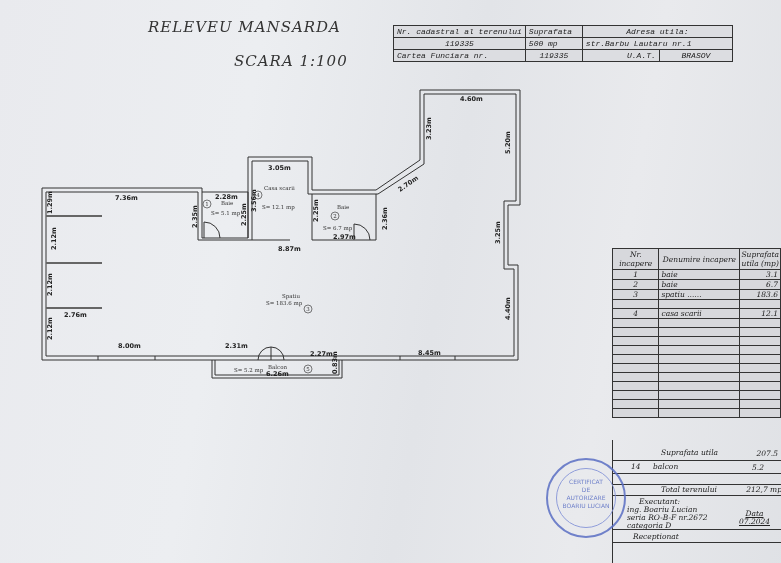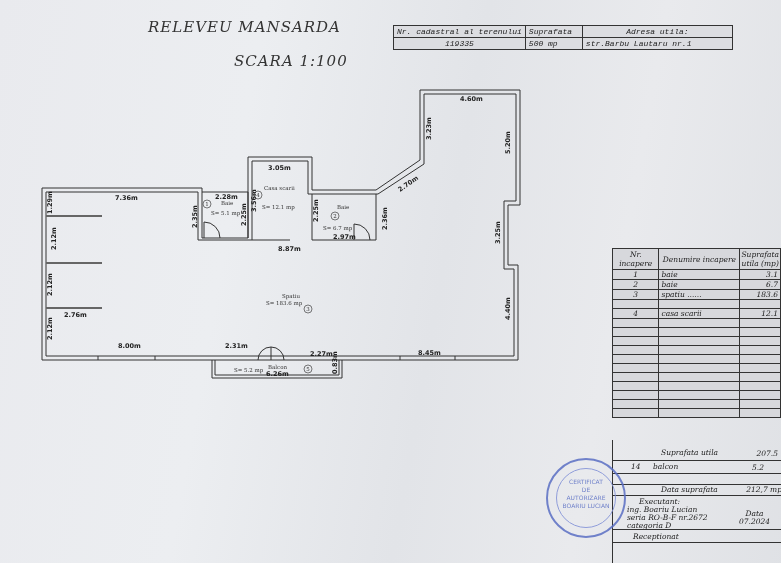--- a/index.html
+++ b/index.html
@@ -37,20 +37,26 @@
     <tbody>
         <tr>
       <td style="width:120px">Nr. cadastral al terenului</td>
       <td style="width:50px">Suprafata</td>
       <td colspan="2" style="text-align:center">Adresa utila:</td>
     </tr>
     <tr>
       <td style="text-align:center">119335</td>
       <td>500 mp</td>
       <td colspan="2">str.Barbu Lautaru nr.1</td>
+    </tr>
+    <tr>
+      <td>Cartea Funciara nr.</td>
+      <td style="text-align:center">119335</td>
+      <td style="text-align:right;width:70px">U.A.T.</td>
+      <td style="text-align:center">BRASOV</td>
     </tr>
   </tbody>
     </table>
 
   <svg class="plan" width="781" height="563">
     <g fill="none" stroke="#333" stroke-width="1">
 
       <path d="M42,188 L202,188 L202,238 L248,238 L248,157 L312,157 L312,190 L376,190 L420,160 L420,90 L520,90 L520,205 L508,205 L508,265 L518,265 L518,360 L42,360 Z"></path>
       <path d="M46,192 L198,192 L198,240 L252,240 L252,161 L308,161 L308,194 L378,194 L424,164 L424,94 L516,94 L516,201 L504,201 L504,269 L514,269 L514,356 L46,356 Z"></path>
 
@@ -221,30 +227,30 @@
       <span style="position:absolute;left:48px;top:8px;">Suprafata utila</span>
       <span style="position:absolute;right:4px;top:9px;">207.5</span>
     </div>
     <div class="row" style="top:21px;height:12px;">
       <span style="position:absolute;left:18px;top:1px;">14</span>
       <span style="position:absolute;left:40px;top:1px;">balcon</span>
       <span style="position:absolute;right:18px;top:2px;">5.2</span>
     </div>
     <div class="row" style="top:34px;height:10px;"></div>
     <div class="row" style="top:45px;height:10px;">
-      <span style="position:absolute;left:48px;top:0;">Data suprafata</span>
+      <span style="position:absolute;left:48px;top:0;">Total terenului</span>
       <span style="position:absolute;right:0;top:0;text-align:center;">212,7 mp</span>
     </div>
     <div style="position:absolute;left:14px;top:58px;line-height:8px;">
       <div style="padding-left:12px">Executant:</div>
       <div>ing. Boariu Lucian</div>
       <div>seria RO-B-F nr.2672</div>
       <div>categoria D</div>
     </div>
-    <div style="position:absolute;right:12px;top:70px;text-align:center;line-height:8px;">
+    <div style="position:absolute;right:12px;top:70px;text-align:center;line-height:8px;text-decoration:underline;">
       <div>Data</div>
       <div>07.2024</div>
     </div>
     <div class="row" style="top:88px;height:1px;"></div>
     <div class="row" style="top:90px;height:12px;border-bottom:1px solid #333;text-align:center;">
       <span style="position:absolute;left:20px;top:2px;">Receptionat</span>
     </div>
   </div>
 
   <div class="stamp">

